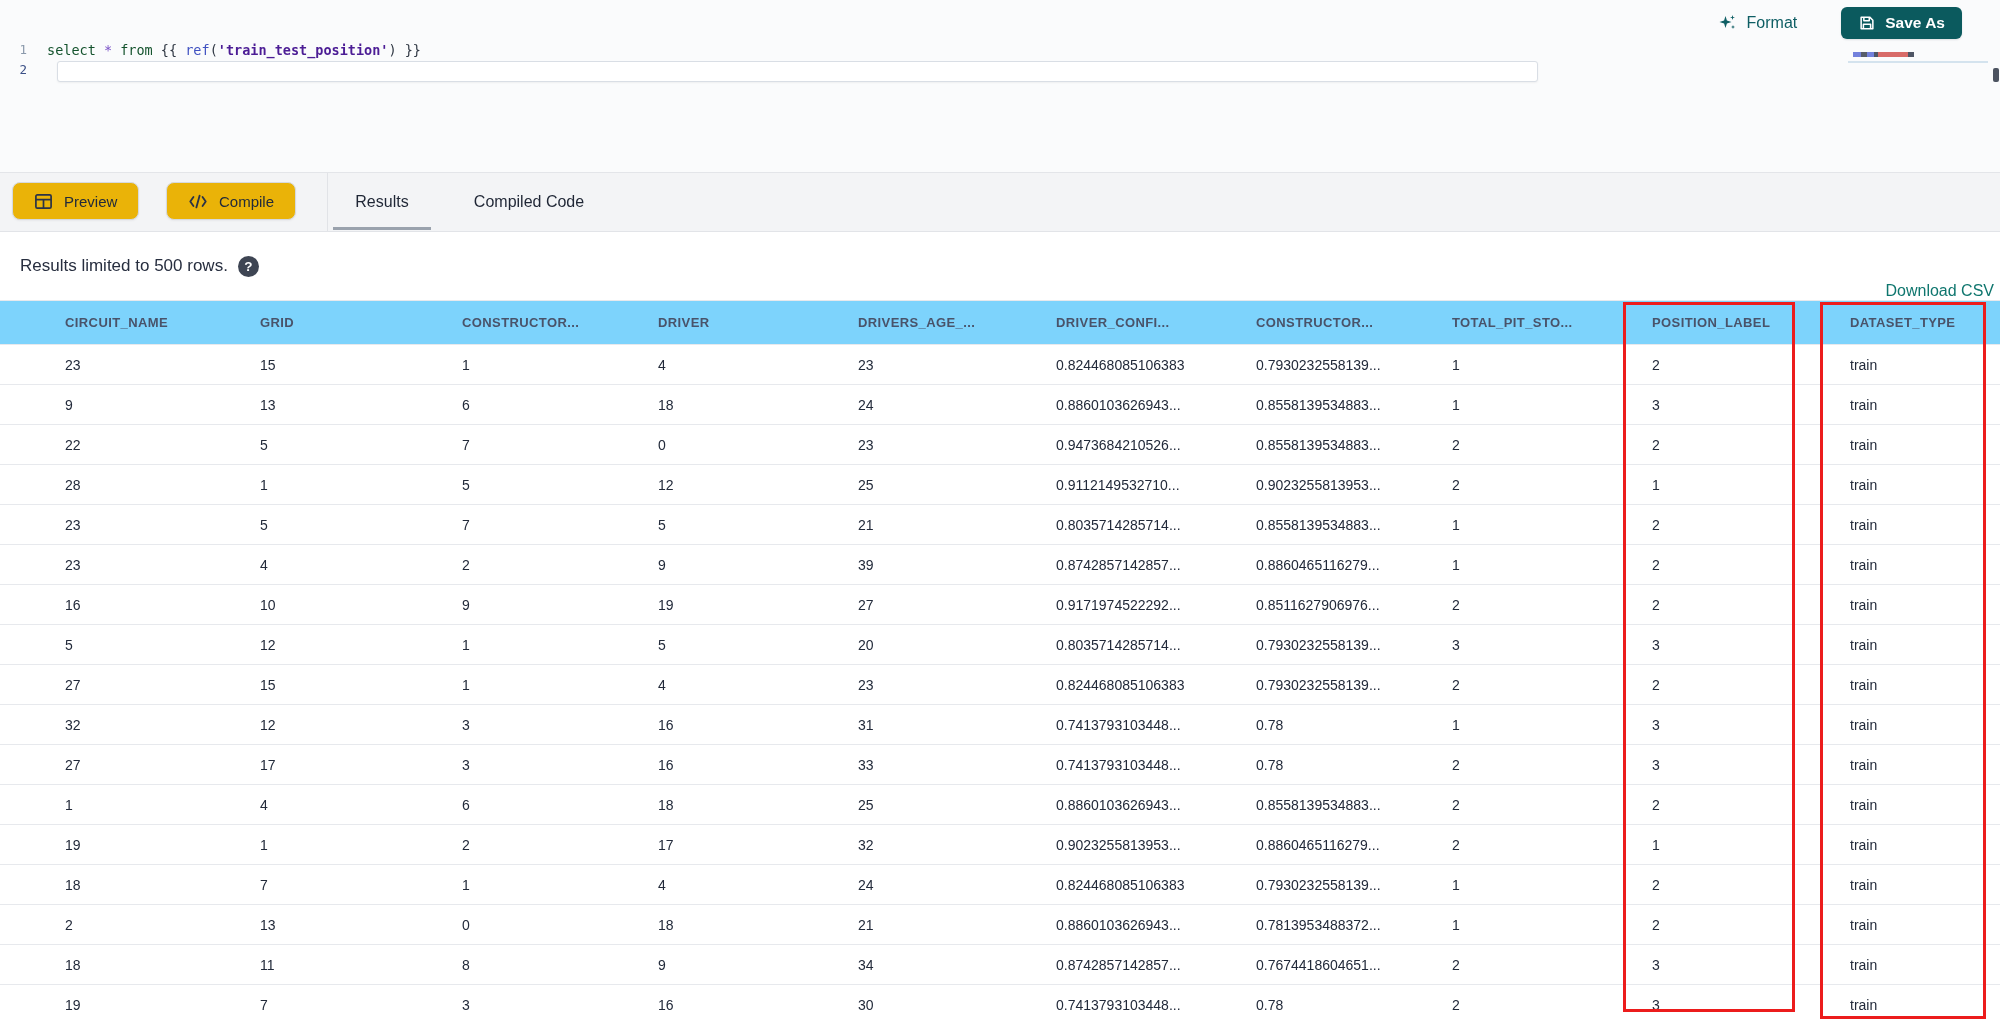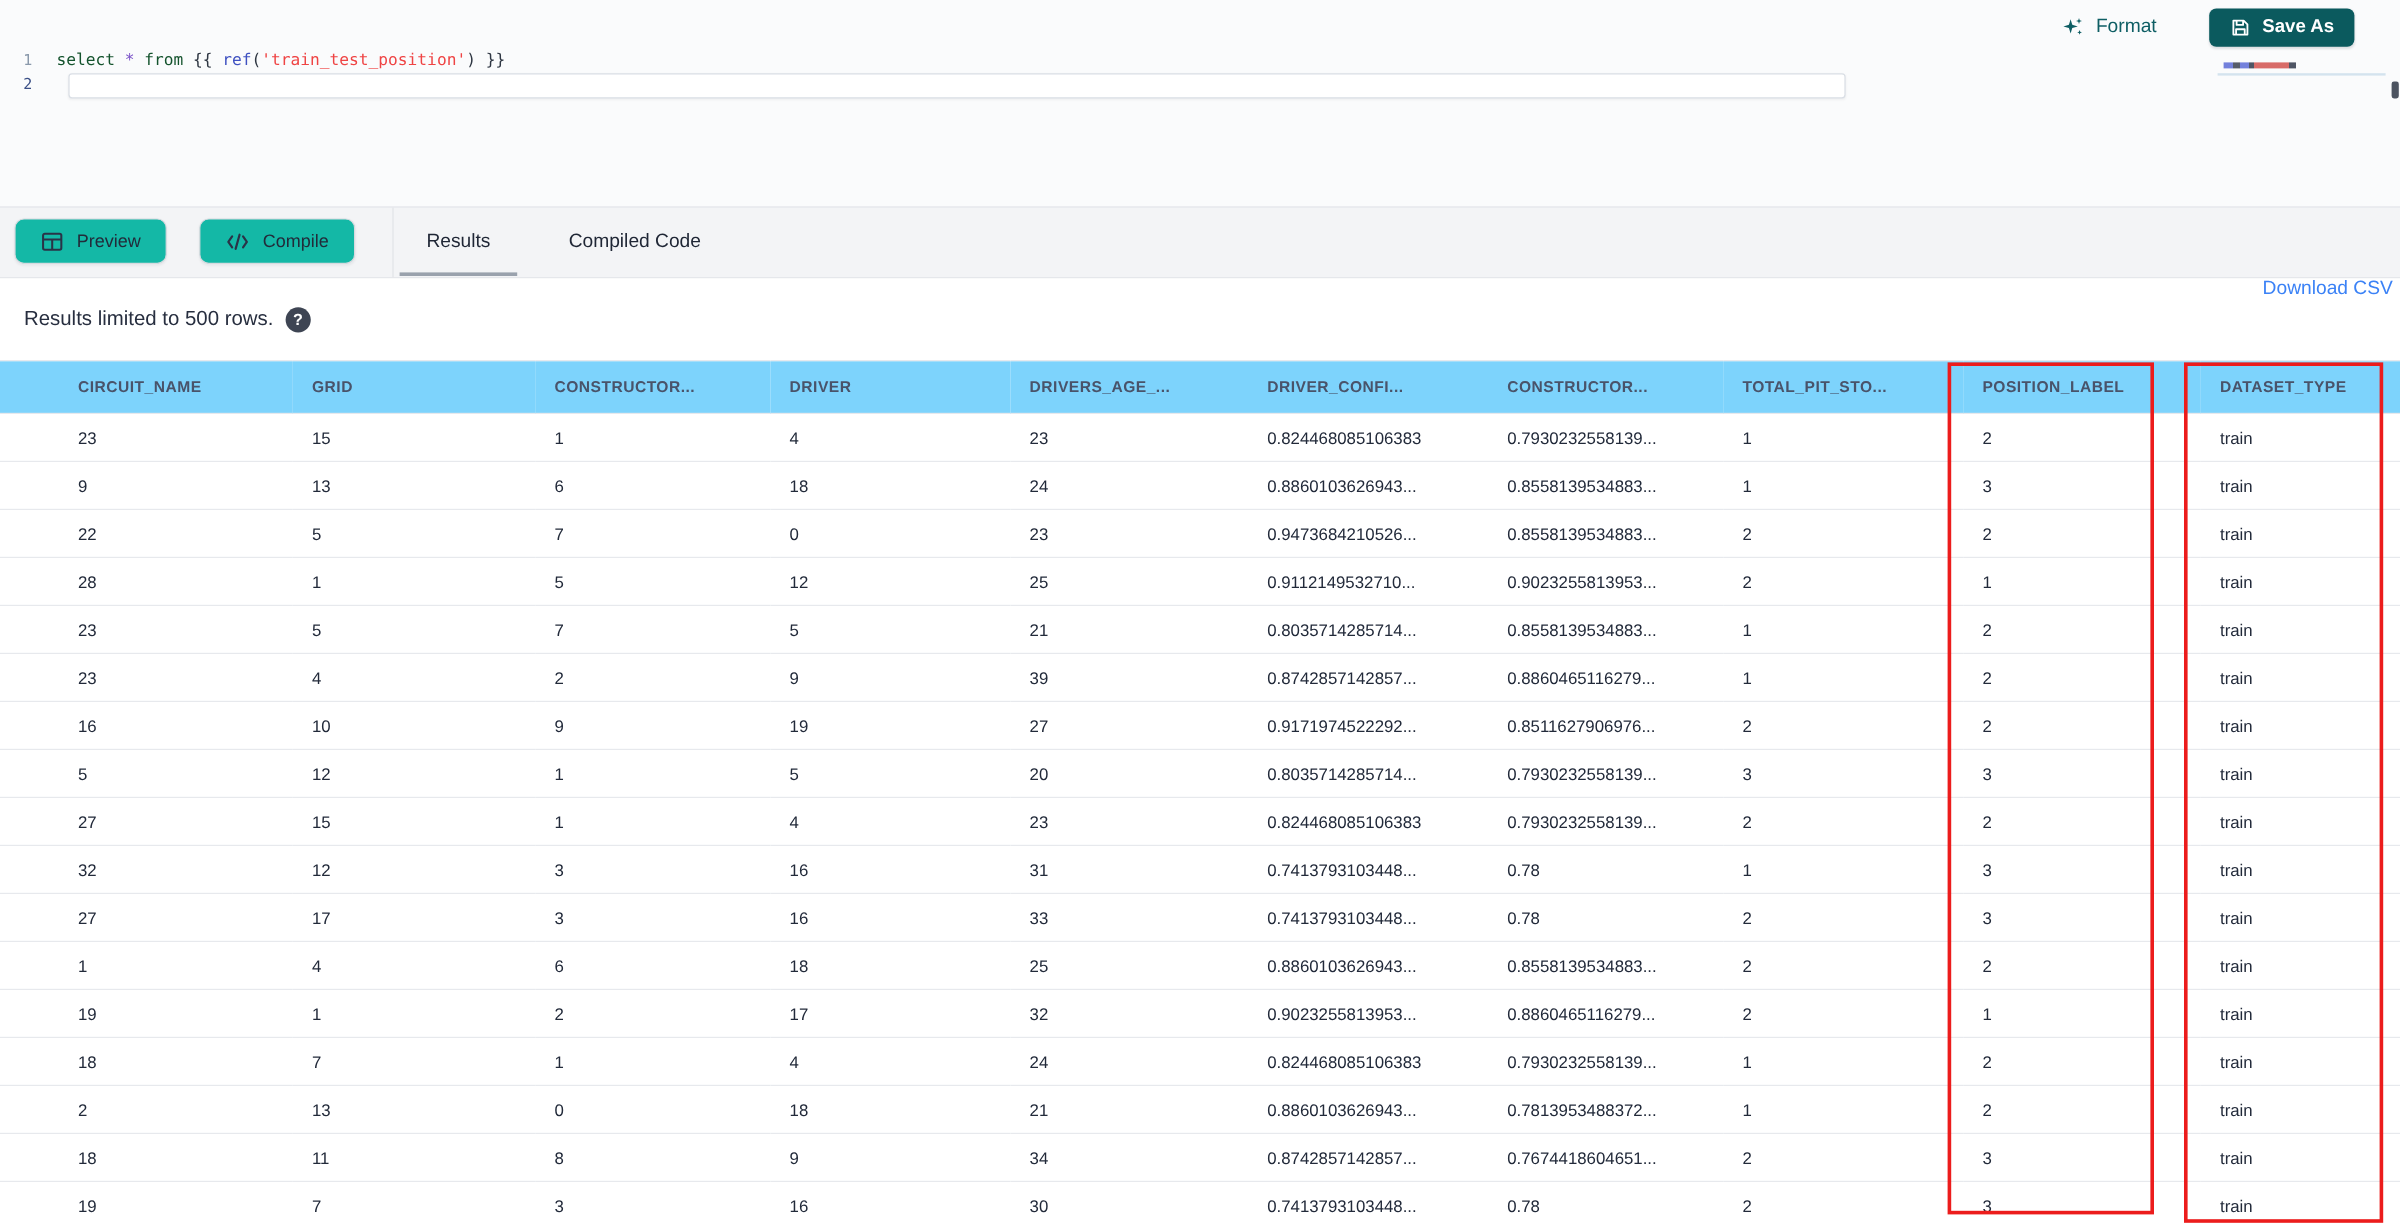--- a/index.html
+++ b/index.html
@@ -29,48 +29,48 @@
 
   .code-area { position: absolute; left: 0; top: 40px; width: 1800px;
     font-family: "DejaVu Sans Mono", monospace; font-size: 13.5px; line-height: 20px; }
   .code-line { display: flex; height: 20px; position: relative; z-index: 2; }
   .gutter { width: 40px; flex: 0 0 40px; text-align: right; padding-right: 13px; color: #8a99ab; font-size: 12.5px; }
   .code-line:nth-child(2) .gutter { color: #3a4f86; }
   .code-text { padding-left: 7px; white-space: pre; }
   .tok-keyword  { color: #14532d; }
   .tok-operator { color: #7b52c8; }
   .tok-function { color: #3f51c1; }
-  .tok-string   { color: #ef4444; }
+  .tok-string   { color: #4c1d95; font-weight: bold; }
   .tok-plain    { color: #2f3743; }
   .active-line-box { position: absolute; left: 57px; top: 61px; width: 1481px; height: 21px;
     background: #ffffff; border: 1px solid #d9dee5; border-radius: 3px; box-shadow: 0 1px 2px rgba(0,0,0,.05); z-index: 1; }
 
   
   .toolbar-band { position: absolute; left: 0; top: 172px; width: 2000px; height: 60px; background: #f3f4f6;
     border-top: 1px solid #e3e5e9; border-bottom: 1px solid #e2e4e8; }
-  .panel-btn { position: absolute; top: 9px; height: 38px; background: #14b8a6; border: 1px solid #d6dadf;
+  .panel-btn { position: absolute; top: 9px; height: 38px; background: #eab308; border: 1px solid #d6dadf;
     border-radius: 8px; display: flex; align-items: center; gap: 11px; padding: 0 21px;
     font-size: 15px; color: #222b3a; font-weight: 400; cursor: pointer; box-shadow: 0 1px 2px rgba(16,24,40,.05); }
   .preview-btn { left: 12px; }
   .compile-btn { left: 166px; }
   .band-divider { position: absolute; left: 327px; top: 0; width: 1px; height: 58px; background: #e1e3e7; }
   .tab { position: absolute; top: 0; height: 58px; display: flex; align-items: center; justify-content: center;
     font-size: 16px; color: #1f2635; cursor: pointer; }
   .tab-results { left: 333px; width: 98px; }
   .tab-results::after { content: ""; position: absolute; left: 0; bottom: 1px; width: 100%; height: 3px; background: #9aa2ad; }
   .tab-compiled { left: 458px; width: 142px; }
 
   
   .results-bar { position: absolute; left: 0; top: 232px; width: 2000px; height: 68px; background: #ffffff; }
   .results-info { position: absolute; left: 20px; top: 0; height: 68px; display: flex; align-items: center; gap: 10px;
     font-size: 17px; color: #272e3f; }
   .help-icon { width: 21px; height: 21px; border-radius: 50%; background: #3e4553; color: #ffffff;
     font-size: 13.5px; font-weight: 700; display: flex; align-items: center; justify-content: center; cursor: pointer; }
-  .download-link { position: absolute; right: 6px; top: 0; height: 68px; display: flex; align-items: flex-start;
-    font-size: 16px; color: #3b82f6; cursor: pointer; }
+  .download-link { position: absolute; right: 6px; top: 0; height: 68px; display: flex; align-items: flex-end;
+    font-size: 16px; color: #0f766e; cursor: pointer; }
 
   
   .table-wrap { position: absolute; left: 0; top: 300px; width: 2000px; }
   table { border-collapse: collapse; table-layout: fixed; width: 2000px; }
   thead th { height: 44px; background: #7dd3fc; border-top: 1px solid #e7e9ed; border-bottom: 1px solid #e7e9ed;
     text-align: left; font-size: 13px; font-weight: 700; letter-spacing: .4px; color: #49536a; padding-left: 16px; }
   tbody td { height: 40px; border-top: 1px solid #e7e9ed; font-size: 14px; color: #222a3a; padding-left: 16px; background: #ffffff; }
   tbody tr:first-child td { border-top: none; }
   thead th:first-child, tbody td:first-child { padding-left: 65px; }
 

